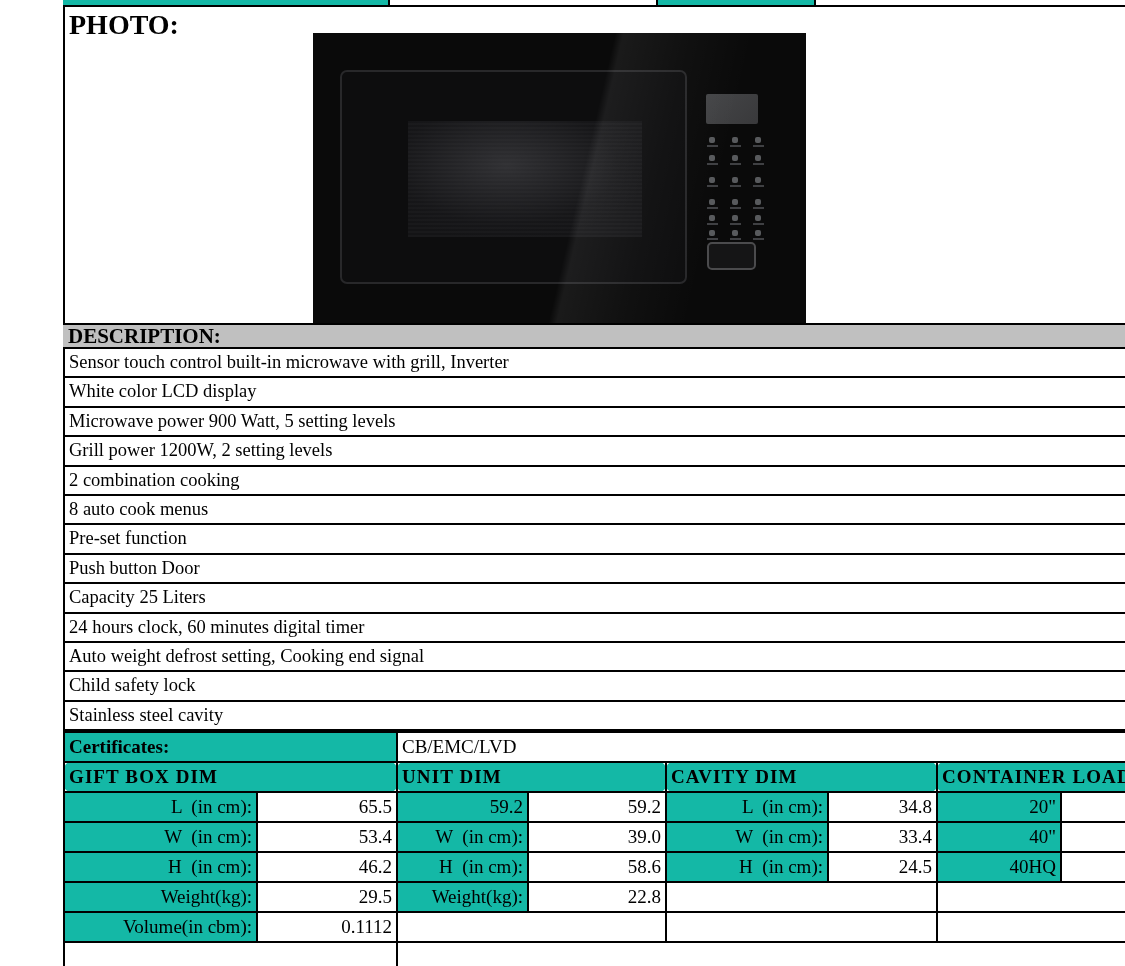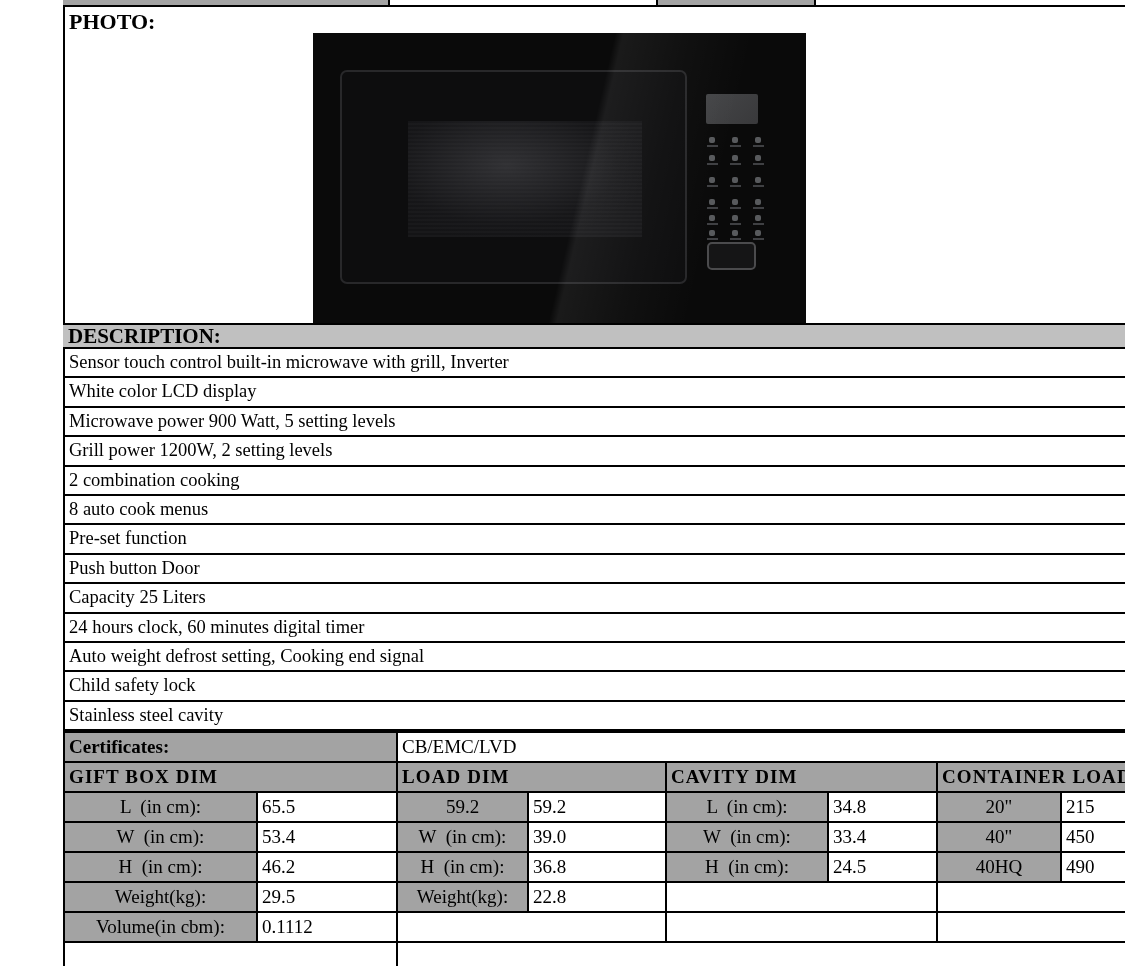--- a/index.html
+++ b/index.html
@@ -9,24 +9,24 @@
     font-family:"Liberation Serif", serif;
     color:#000;
   }
   
   .left-rule{position:absolute;left:63px;top:0;width:2px;height:966px;background:#000;}
 
   
   .top-sliver{position:absolute;left:63px;top:0;width:1069px;height:7px;display:flex;border-bottom:2px solid #000;box-sizing:border-box;}
   .top-sliver .seg{height:100%;box-sizing:border-box;}
   .top-sliver .seg.b{border-right:2px solid #000;}
-  .gray{background:#a3a3a3;}
-
-  
-  .photo-label{position:absolute;left:69px;top:9px;font-size:22px;font-weight:bold;}
+  .gray{background:#14b8a6;}
+
+  
+  .photo-label{position:absolute;left:69px;top:9px;font-size:28px;font-weight:bold;}
 
   .photo{position:absolute;left:313px;top:33px;width:493px;height:290px;background:#0a0a0a;overflow:hidden;}
   .mw-door{position:absolute;left:27px;top:37px;width:347px;height:214px;border:2px solid #28282a;border-radius:7px;background:#0d0d0e;box-sizing:border-box;}
   .mw-window{position:absolute;left:95px;top:88px;width:234px;height:116px;
     background:
       radial-gradient(ellipse at 42% 38%, rgba(95,95,100,0.38), rgba(40,40,44,0.12) 58%, rgba(0,0,0,0) 75%),
       repeating-linear-gradient(0deg,#19191b 0px,#19191b 2px,#141416 2px,#141416 4px);}
   .mw-display{position:absolute;left:393px;top:61px;width:52px;height:30px;background:linear-gradient(135deg,#454648,#39393b);border-radius:2px;}
   .mw-btn-row{position:absolute;left:391px;width:62px;height:12px;display:flex;justify-content:space-between;}
   .mw-btn{width:16px;display:flex;flex-direction:column;align-items:center;}
@@ -38,23 +38,23 @@
 
   
   .desc{position:absolute;left:63px;top:323px;width:1069px;}
   .desc-header{box-sizing:border-box;height:26px;border-top:2px solid #000;border-bottom:2px solid #000;
     background:#c0c0c0;font-size:21px;font-weight:bold;line-height:22px;padding-left:5px;}
   .desc-row{box-sizing:border-box;height:29.4px;border-bottom:2px solid #000;font-size:18.5px;line-height:27px;padding-left:6px;white-space:nowrap;}
 
   
   table.dims{position:absolute;left:63px;top:731px;width:1097px;border-collapse:collapse;table-layout:fixed;}
   table.dims td{border:2px solid #000;height:30px;box-sizing:border-box;padding:0 4px;font-size:19px;overflow:hidden;}
-  td.lbl{white-space:pre;text-align:center;}
-  td.val{text-align:left;}
-  td.hdr{font-weight:bold;font-size:19px;letter-spacing:1.1px;white-space:nowrap;}
+  td.lbl{white-space:pre;text-align:right;}
+  td.val{text-align:right;}
+  td.hdr{font-weight:bold;font-size:19px;letter-spacing:1.1px;white-space:nowrap;border-radius:7px;}
   td.cert-l{font-weight:bold;font-size:21px;}
   td.cert-v{font-size:21px;white-space:nowrap;}
 
   .stub-v{position:absolute;left:396px;top:941px;width:2px;height:25px;background:#000;}
 </style>
 </head>
 <body>
 
 <div class="left-rule"></div>
 
@@ -188,21 +188,21 @@
     <col style="width:124px">
       <col style="width:100px">
   </colgroup>
   <tbody>
       <tr>
     <td colspan="2" class="gray cert-l">Certificates:</td>
     <td colspan="6" class="cert-v">CB/EMC/LVD</td>
   </tr>
   <tr>
     <td colspan="2" class="gray hdr">GIFT BOX DIM</td>
-    <td colspan="2" class="gray hdr">LOAD DIM</td>
+    <td colspan="2" class="gray hdr">UNIT DIM</td>
     <td colspan="2" class="gray hdr">CAVITY DIM</td>
     <td colspan="2" class="gray hdr">CONTAINER LOAD</td>
   </tr>
   <tr>
     <td class="gray lbl">L  (in cm):</td>
     <td class="val">65.5</td>
     <td class="gray lbl">59.2</td>
     <td class="val">59.2</td>
     <td class="gray lbl">L  (in cm):</td>
     <td class="val">34.8</td>
@@ -216,21 +216,21 @@
     <td class="val">39.0</td>
     <td class="gray lbl">W  (in cm):</td>
     <td class="val">33.4</td>
     <td class="gray lbl">40"</td>
     <td class="val">450</td>
   </tr>
   <tr>
     <td class="gray lbl">H  (in cm):</td>
     <td class="val">46.2</td>
     <td class="gray lbl">H  (in cm):</td>
-    <td class="val">36.8</td>
+    <td class="val">58.6</td>
     <td class="gray lbl">H  (in cm):</td>
     <td class="val">24.5</td>
     <td class="gray lbl">40HQ</td>
     <td class="val">490</td>
   </tr>
   <tr>
     <td class="gray lbl">Weight(kg):</td>
     <td class="val">29.5</td>
     <td class="gray lbl">Weight(kg):</td>
     <td class="val">22.8</td>

